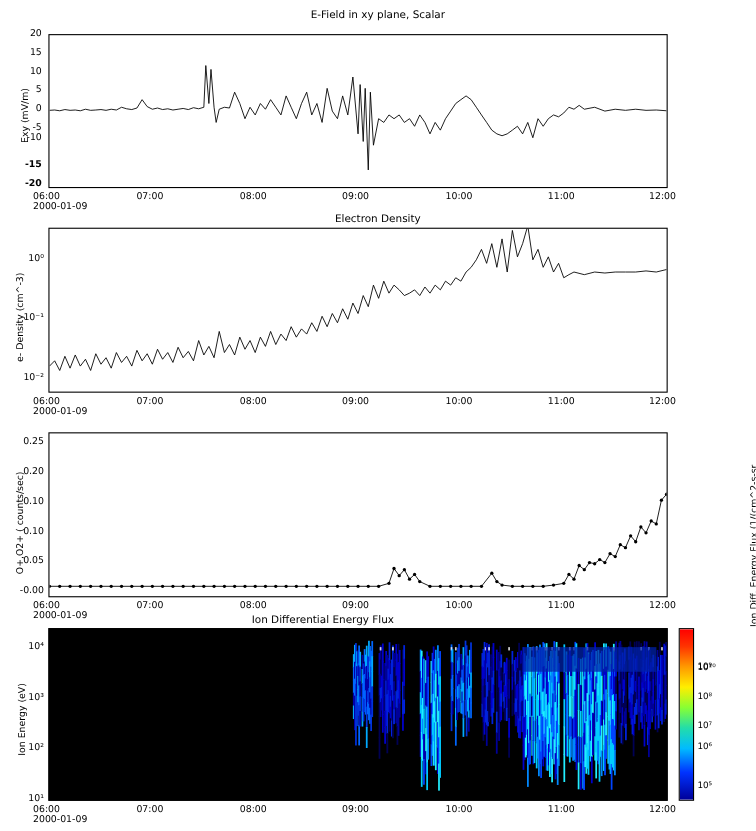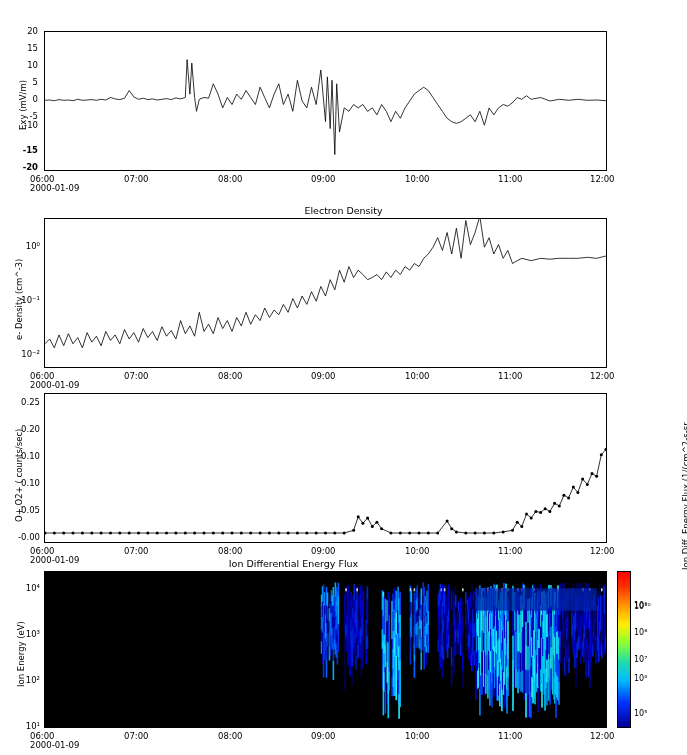--- a/index.html
+++ b/index.html
@@ -16,20 +16,21 @@
   .cbar{position:absolute;border:1px solid #000;box-sizing:border-box;}
   .cbarlab{position:absolute;font-size:8.5px;transform:rotate(-90deg);transform-origin:left top;white-space:nowrap;}
   .cbtick{position:absolute;font-size:8px;white-space:nowrap;}
 </style>
 </head>
 <body>
 
 <div class="page">
 
   <div class="panel" style="left:0;top:0;width:687px;height:190px;">
+    <div class="title" style="top:8px;left:0;">E-Field in xy plane, Scalar</div>
     <div class="ylab" style="left:18px;top:130px;">Exy (mV/m)</div>
 
     <div class="ytick" style="left:10px;top:26px;width:28px;">20</div>
     <div class="ytick" style="left:10px;top:43px;width:28px;">15</div>
     <div class="ytick" style="left:10px;top:60px;width:28px;">10</div>
     <div class="ytick" style="left:10px;top:77px;width:28px;">5</div>
     <div class="ytick" style="left:10px;top:94px;width:28px;">0</div>
     <div class="ytick" style="left:10px;top:111px;width:28px;">-5</div>
     <div class="ytick" style="left:10px;top:120px;width:28px;text-align:right;">-10</div>
     <div class="ytick" style="left:10px;top:145px;width:28px;font-weight:bold;">-15</div>
@@ -44,21 +45,21 @@
     <div class="xtick" style="left:30px;top:174px;">06:00</div>
     <div class="xtick" style="left:124px;top:174px;">07:00</div>
     <div class="xtick" style="left:218px;top:174px;">08:00</div>
     <div class="xtick" style="left:311px;top:174px;">09:00</div>
     <div class="xtick" style="left:405px;top:174px;">10:00</div>
     <div class="xtick" style="left:498px;top:174px;">11:00</div>
     <div class="xtick" style="left:590px;top:174px;">12:00</div>
     <div class="datelab" style="left:30px;top:183px;">2000-01-09</div>
   </div>
 
-  <div class="panel" style="left:0;top:186px;width:687px;height:190px;margin-top:11px;">
+  <div class="panel" style="left:0;top:186px;width:687px;height:190px;">
     <div class="title" style="top:8px;left:0;">Electron Density</div>
     <div class="ylab" style="left:14px;top:143px;">e- Density (cm^-3)</div>
 
     <div class="ytick" style="left:6px;top:44px;width:34px;">10⁰</div>
     <div class="ytick" style="left:6px;top:98px;width:34px;">10⁻¹</div>
     <div class="ytick" style="left:6px;top:152px;width:34px;">10⁻²</div>
 
     <div class="plotbox" style="left:44px;top:21px;width:563px;height:150px;">
       <svg width="561" height="148" viewBox="0 0 561 148" preserveAspectRatio="none">
         <polyline id="p2" fill="none" stroke="#000" stroke-width="0.8" points="0.0,124.8 4.7,120.0 9.3,128.8 14.0,115.9 18.7,126.7 23.4,114.7 28.0,124.8 32.7,118.6 37.4,128.8 42.1,113.6 46.8,123.1 51.4,117.2 56.1,126.7 60.8,112.5 65.5,121.5 70.1,115.9 74.8,124.8 79.5,110.5 84.2,120.0 88.8,113.6 93.5,123.1 98.2,109.5 102.8,118.6 107.5,112.5 112.2,121.5 116.9,107.7 121.5,117.2 126.2,111.5 130.9,120.0 135.6,101.6 140.3,114.7 144.9,106.9 149.6,117.2 154.3,93.3 159.0,112.5 163.6,105.2 168.3,114.7 173.0,98.5 177.7,109.5 182.3,101.6 187.0,112.5 191.7,98.5 196.3,106.9 201.0,93.3 205.7,105.2 210.4,95.7 215.1,101.6 219.7,89.0 224.4,98.5 229.1,91.0 233.8,95.7 238.4,85.4 243.1,93.3 247.8,79.5 252.4,89.0 257.1,77.0 261.8,85.4 266.5,72.7 271.2,82.2 275.8,67.5 280.5,77.0 285.2,60.7 289.8,70.8 294.5,51.2 299.2,63.2 303.9,47.6 308.6,58.5 313.2,51.2 317.9,55.5 322.6,60.7 327.3,58.5 331.9,55.5 336.6,60.7 341.3,52.9 345.9,58.5 350.6,51.2 355.3,55.5 360.0,47.6 364.7,51.2 369.3,44.5 374.0,47.6 378.7,39.3 383.3,35.0 388.0,28.2 392.7,18.7 397.4,31.4 402.1,13.5 406.7,35.0 411.4,9.2 416.1,39.3 420.8,1.5 425.4,25.5 430.1,13.5 434.8,-2.8 439.4,28.2 444.1,18.7 448.8,35.0 453.5,25.5 458.2,39.3 462.8,31.4 467.5,44.5 472.2,41.7 476.8,39.3 486.2,41.7 495.6,39.3 504.9,40.2 514.3,39.3 523.6,39.3 532.9,39.3 542.3,38.3 551.6,39.3 561.0,37.0"></polyline>

